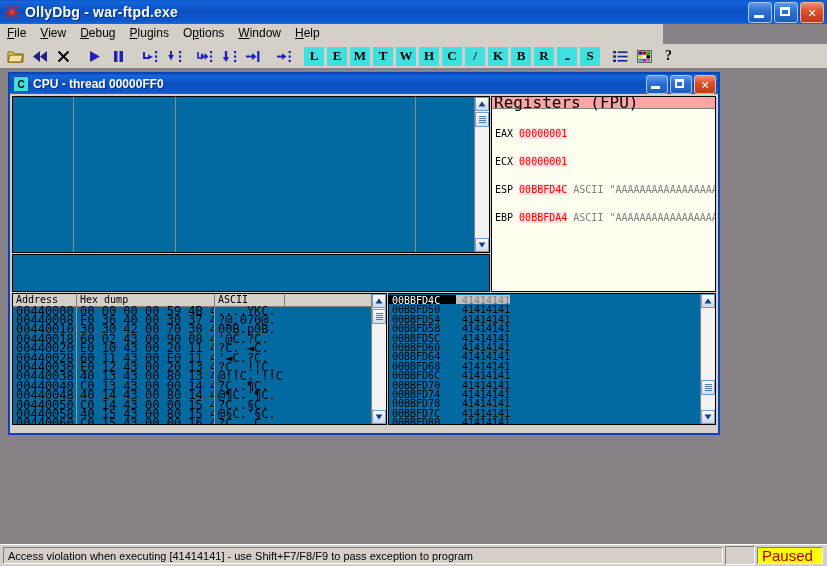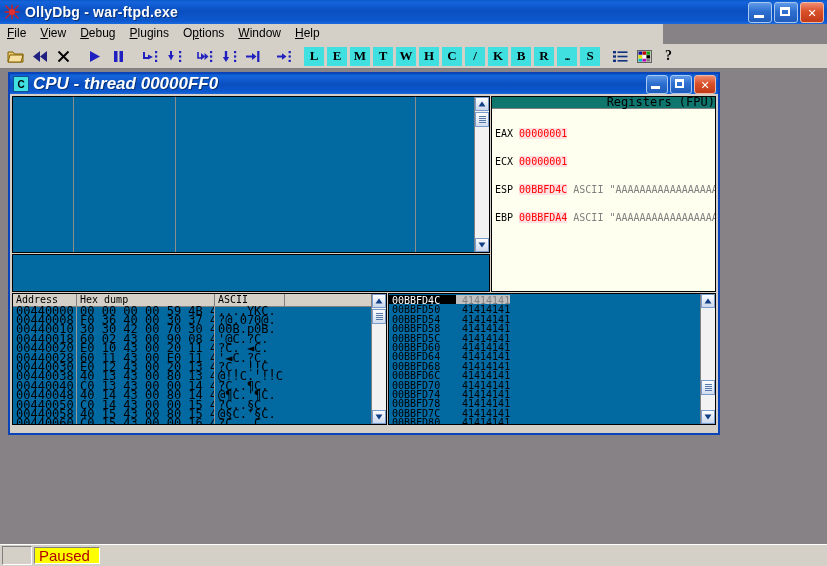--- a/index.html
+++ b/index.html
@@ -123,25 +123,24 @@
   }
   .cpu-ico {
     width: 14px; height: 14px; margin-left: 3px; margin-right: 4px;
     background: #40E0E0; border: 1px solid #105090;
     color: #000; font-size: 10px; font-weight: bold;
     display:flex;align-items:center;justify-content:center;
     font-family:"Liberation Sans",sans-serif;
     flex:none;
   }
   .cpu-title-text {
-    color: #fff; font-size: 17px; font-weight: bold;
+    color: #fff; font-size: 12px; font-weight: bold;
     font-family: "Liberation Sans", sans-serif;
     text-shadow: 1px 1px 0 rgba(0,0,0,0.4);
     white-space: nowrap;
-    font-style: italic;
   }
   .cpu-win-btns { position:absolute; right:2px; top:1px; display:flex; gap:2px;}
   .cpu-win-btns .wbtn { width:20px; height:17px;}
   .cpu-win-btns .wbtn .minbar{ left:4px; bottom:4px; width:9px; height:3px;}
   .cpu-win-btns .wbtn .maxbox{ left:4px; top:3px; width:9px; height:9px;}
 
   .cpu-body {
     position: absolute; left: 2px; top: 22px;
     width: 704px; height: 337px;
     background: #d4d0c8;
@@ -165,23 +164,23 @@
   
   #disasm { left: 0; top: 0; width: 478px; height: 157px; }
   .dcol { position:absolute; top:0; bottom:0; width:1px; background:#8c8c8c; }
 
   
   #infopane { left: 0; top: 158px; width: 478px; height: 38px; }
 
   
   #regs { left: 479px; top: 0; width: 225px; height: 196px; background:#FFFFF0;}
   .regs-head {
-    background:#0f766e; color:#000; height:11px; line-height:11px;
+    background:#fca5a5; color:#000; height:11px; line-height:11px;
     padding-left:2px; border-bottom:1px solid #808080;
-    font-family:"DejaVu Sans Mono","Liberation Mono",monospace; font-size:12px;text-align:right;
+    font-family:"DejaVu Sans Mono","Liberation Mono",monospace; font-size:16px;
   }
   .reg-line { height: 9.4px; padding-left:3px; }
   .rname { color:#000; }
   .rval  { color:#FF0000; background:#FFE0E0; }
   .rcmt  { color:#808080; }
 
   
   #dump { left: 0; top: 197px; width: 375px; height: 132px; }
   .hdr-row {
     height: 12px; background:#d4d0c8; border-bottom:1px solid #808080;
@@ -686,17 +685,18 @@
                 <polygon points="4,5.5 0.5,0.5 7.5,0.5" fill="#123f87"></polygon>
               </svg>
           </div>
         </div>
       </div>
 
     </div>
   </div>
 
   <div class="statusbar">
+    <div class="status-main">Access violation when executing [41414141] - use Shift+F7/F8/F9 to pass exception to program</div>
     <div class="status-gap"></div>
     <div class="status-paused">Paused</div>
   </div>
 
 </div>
 
 </body></html>

